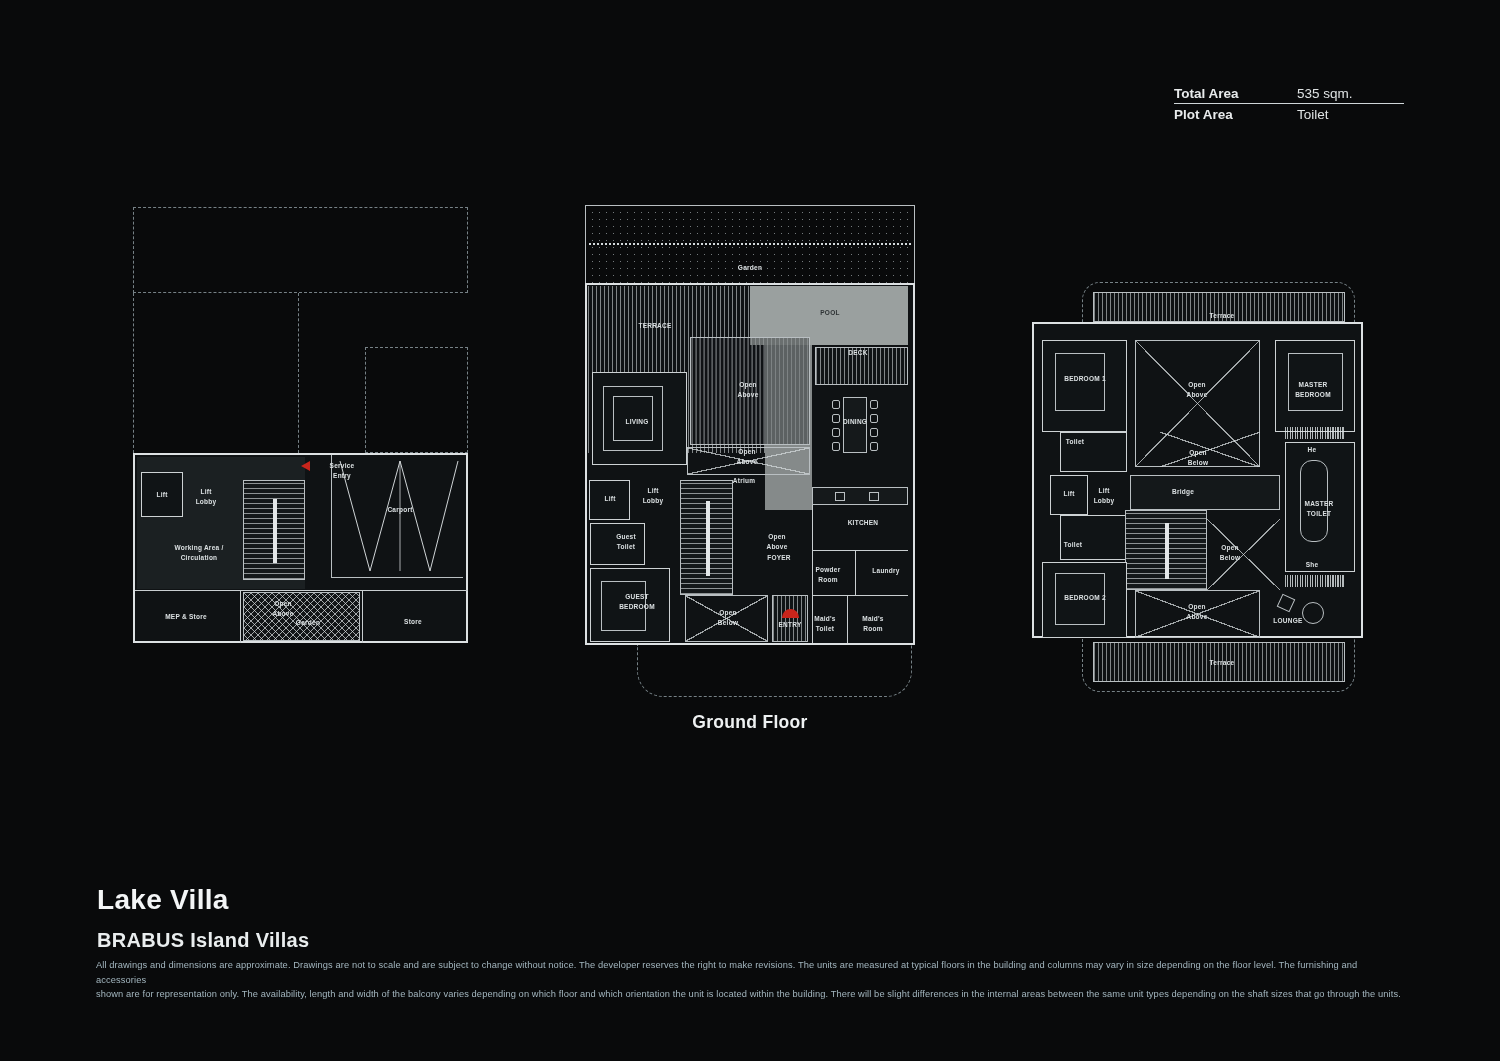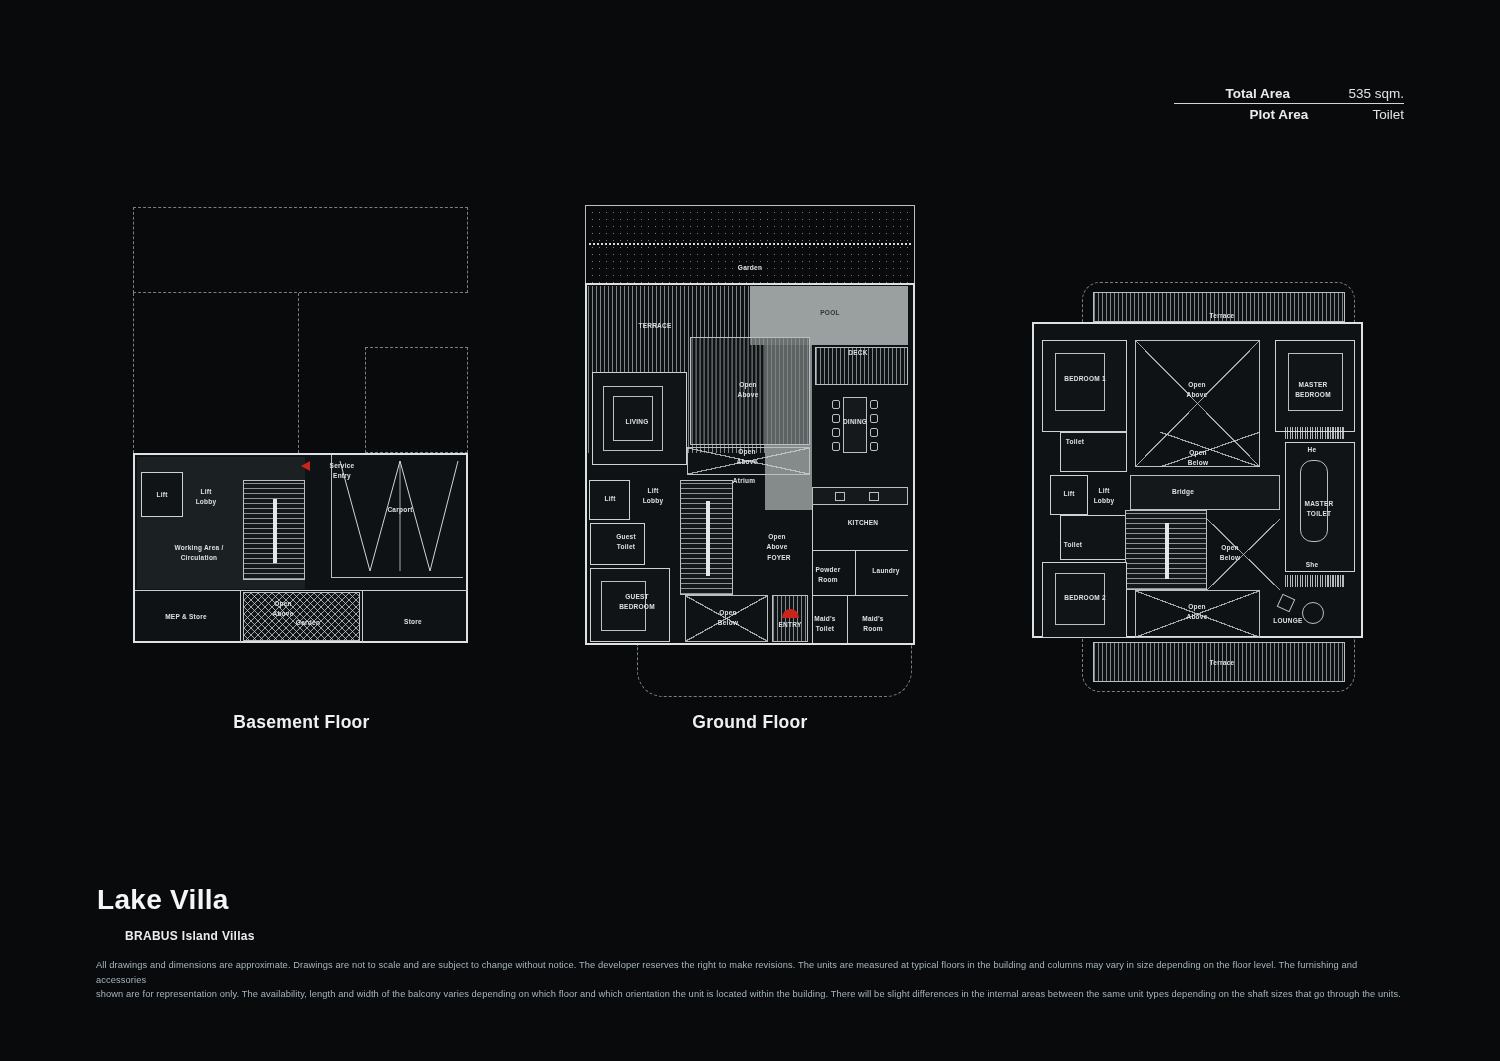--- a/index.html
+++ b/index.html
@@ -39,29 +39,29 @@
   .stairbar { position:absolute; background:#e4e8e9; width:4px; }
 
   
   .tri-left { width:0; height:0; border-top:5px solid transparent; border-bottom:5px solid transparent; border-right:9px solid #c9251c; }
   .semi { background:#c9251c; border-radius:10px 10px 0 0; }
 
   .floor-caption { position:absolute; text-align:center; color:#eef1f2; font-size:17.5px; font-weight:700; letter-spacing:0.3px; }
 
   
   #area-info { position:absolute; left:1174px; top:84px; width:230px; color:#e8ebec; font-size:13.5px; }
-  #area-info .row { display:flex; height:20px; align-items:center;justify-content:flex-end; }
+  #area-info .row { display:flex; height:20px; align-items:center; }
   #area-info .row.first { border-bottom:1px solid #cfd6d9; }
   #area-info .lbl { width:123px; font-weight:700; }
   #area-info .val { font-weight:400; color:#dfe3e4; }
 
   
   #title-block { position:absolute; left:97px; top:884px; }
   #villa-name { font-size:28px; font-weight:700; color:#f3f5f6; letter-spacing:0.3px; }
-  #project-name { margin-top:13px; font-size:12px; font-weight:700; color:#e9edee; letter-spacing:0.3px;margin-left:28px; }
+  #project-name { margin-top:13px; font-size:20px; font-weight:700; color:#e9edee; letter-spacing:0.3px; }
 
   #disclaimer { position:absolute; left:96px; top:958px; width:1308px; color:#a3b6bf; font-size:9.3px; line-height:14.5px; letter-spacing:0.1px; }
 </style>
 </head>
 <body>
 
 <div id="stage">
 
   <div id="area-info">
     <div class="row first">
@@ -264,21 +264,20 @@
     <span class="room-label" style="left:287px;top:227px;width:38px">MASTER TOILET</span>
     <span class="room-label" style="left:41px;top:263px">Toilet</span>
     <span class="room-label" style="left:198px;top:271px;width:34px">Open Below</span>
     <span class="room-label" style="left:280px;top:283px">She</span>
     <span class="room-label" style="left:53px;top:316px">BEDROOM 2</span>
     <span class="room-label" style="left:165px;top:330px;width:34px">Open Above</span>
     <span class="room-label" style="left:256px;top:339px">LOUNGE</span>
     <span class="room-label" style="left:190px;top:381px">Terrace</span>
   </div>
 
-  <div class="floor-caption" style="left:133px;top:712px;width:337px">Basement Floor</div>
   <div class="floor-caption" style="left:585px;top:712px;width:330px">Ground Floor</div>
 
   <div id="title-block">
     <div id="villa-name">Lake Villa</div>
     <div id="project-name">BRABUS Island Villas</div>
   </div>
 
   <div id="disclaimer">
     <div>All drawings and dimensions are approximate. Drawings are not to scale and are subject to change without notice. The developer reserves the right to make revisions. The units are measured at typical floors in the building and columns may vary in size depending on the floor level. The furnishing and accessories</div>
     <div>shown are for representation only. The availability, length and width of the balcony varies depending on which floor and which orientation the unit is located within the building. There will be slight differences in the internal areas between the same unit types depending on the shaft sizes that go through the units.</div>

